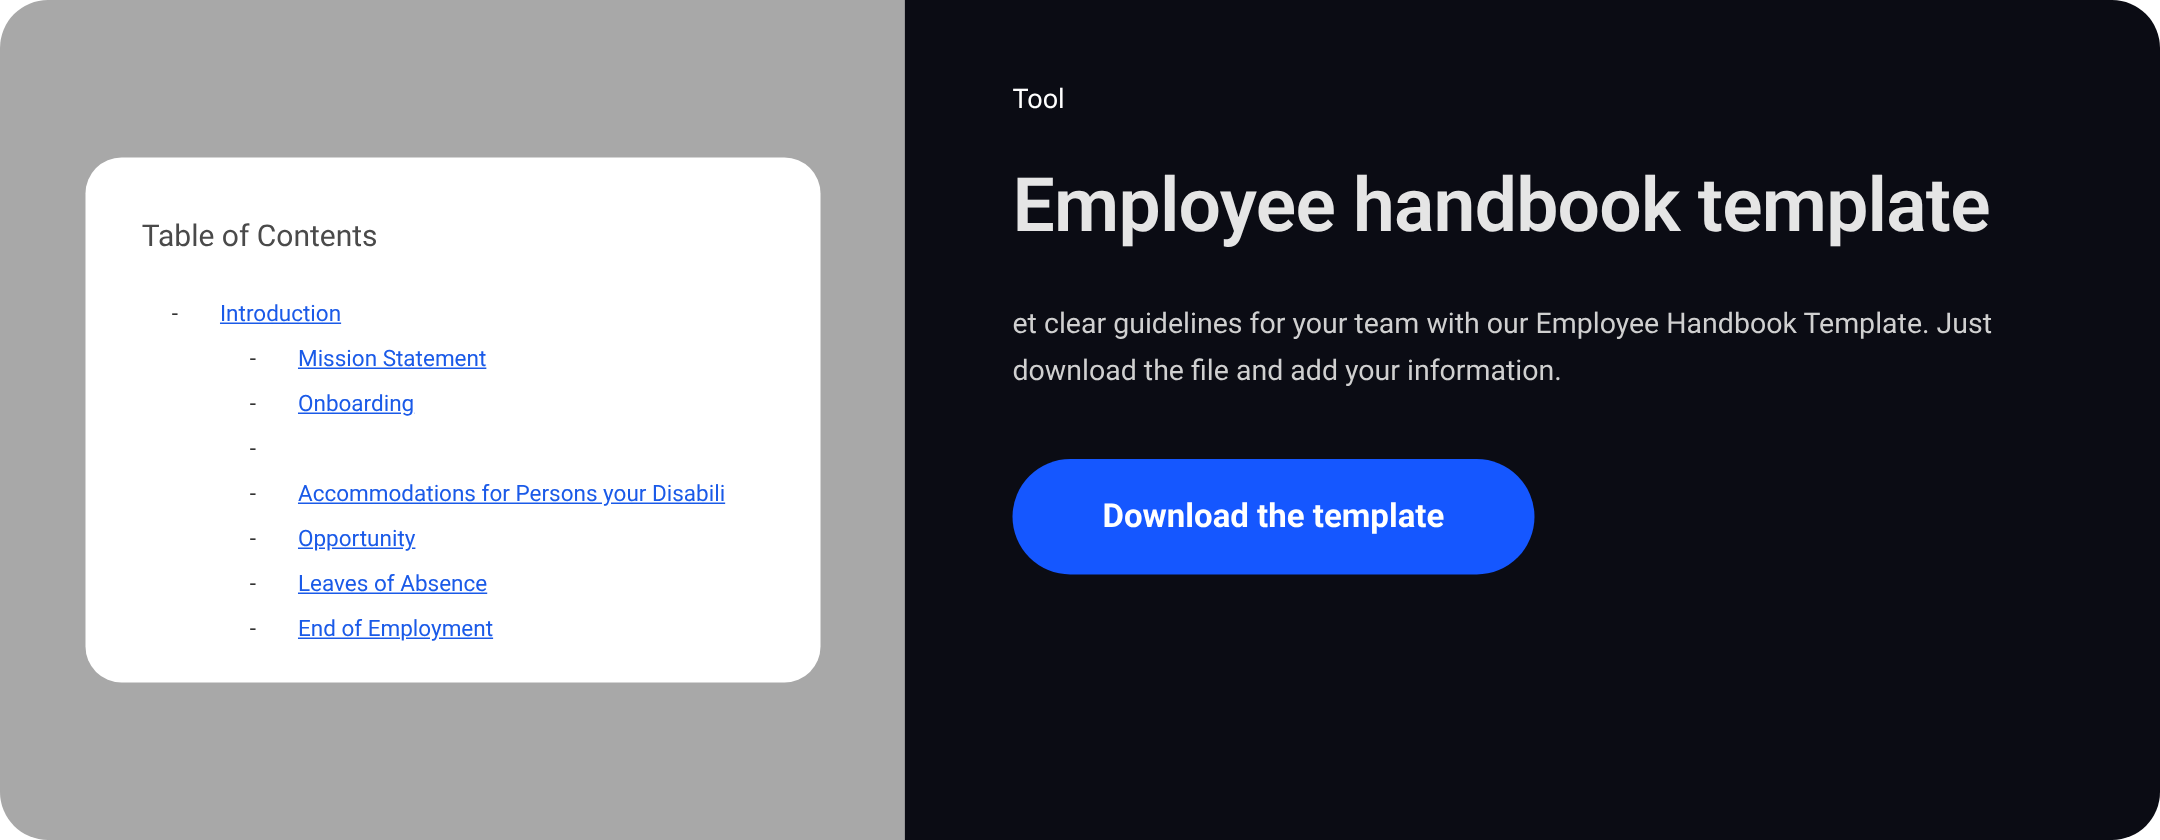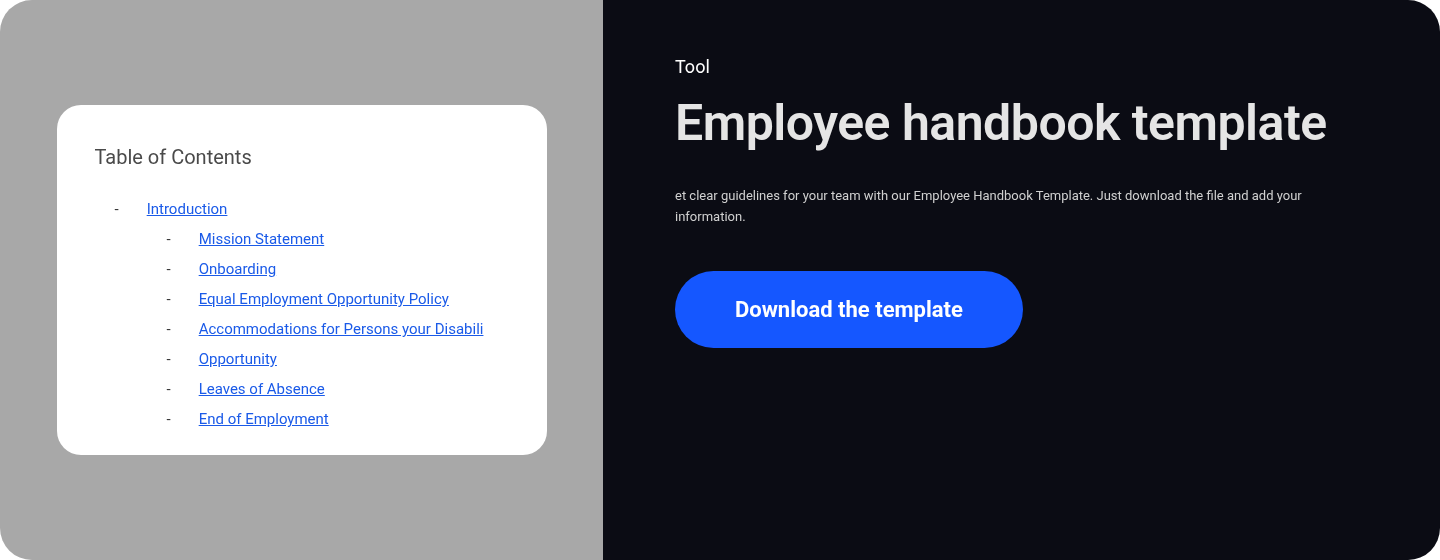--- a/index.html
+++ b/index.html
@@ -82,35 +82,35 @@
       background: #0b0c14;
       padding: 56px 72px;
       display: flex;
       flex-direction: column;
     }
 
     .eyebrow {
       color: #ffffff;
       font-size: 18px;
       font-weight: 400;
-      margin-bottom: 18px;
+      margin-bottom: 33px;
     }
 
     .title {
       color: #e5e5e5;
       font-size: 50px;
       font-weight: 600;
       line-height: 1.15;
       margin-bottom: 32px;
       letter-spacing: -0.5px;
     }
 
     .description {
       color: #d0d0d0;
-      font-size: 13px;
+      font-size: 19px;
       font-weight: 400;
       line-height: 1.65;
       margin-bottom: 44px;
       max-width: 700px;
     }
 
     .cta-button {
       background: #1557ff;
       color: #ffffff;
       border: none;
@@ -142,21 +142,20 @@
           <div class="toc-item">
             <span class="toc-dash">-</span>
             <a class="toc-link">Mission Statement</a>
           </div>
           <div class="toc-item">
             <span class="toc-dash">-</span>
             <a class="toc-link">Onboarding</a>
           </div>
           <div class="toc-item">
             <span class="toc-dash">-</span>
-            <a class="toc-link">Equal Employment Opportunity Policy</a>
           </div>
           <div class="toc-item">
             <span class="toc-dash">-</span>
             <a class="toc-link">Accommodations for Persons your Disabili</a>
           </div>
           <div class="toc-item">
             <span class="toc-dash">-</span>
             <a class="toc-link">Opportunity</a>
           </div>
           <div class="toc-item">

